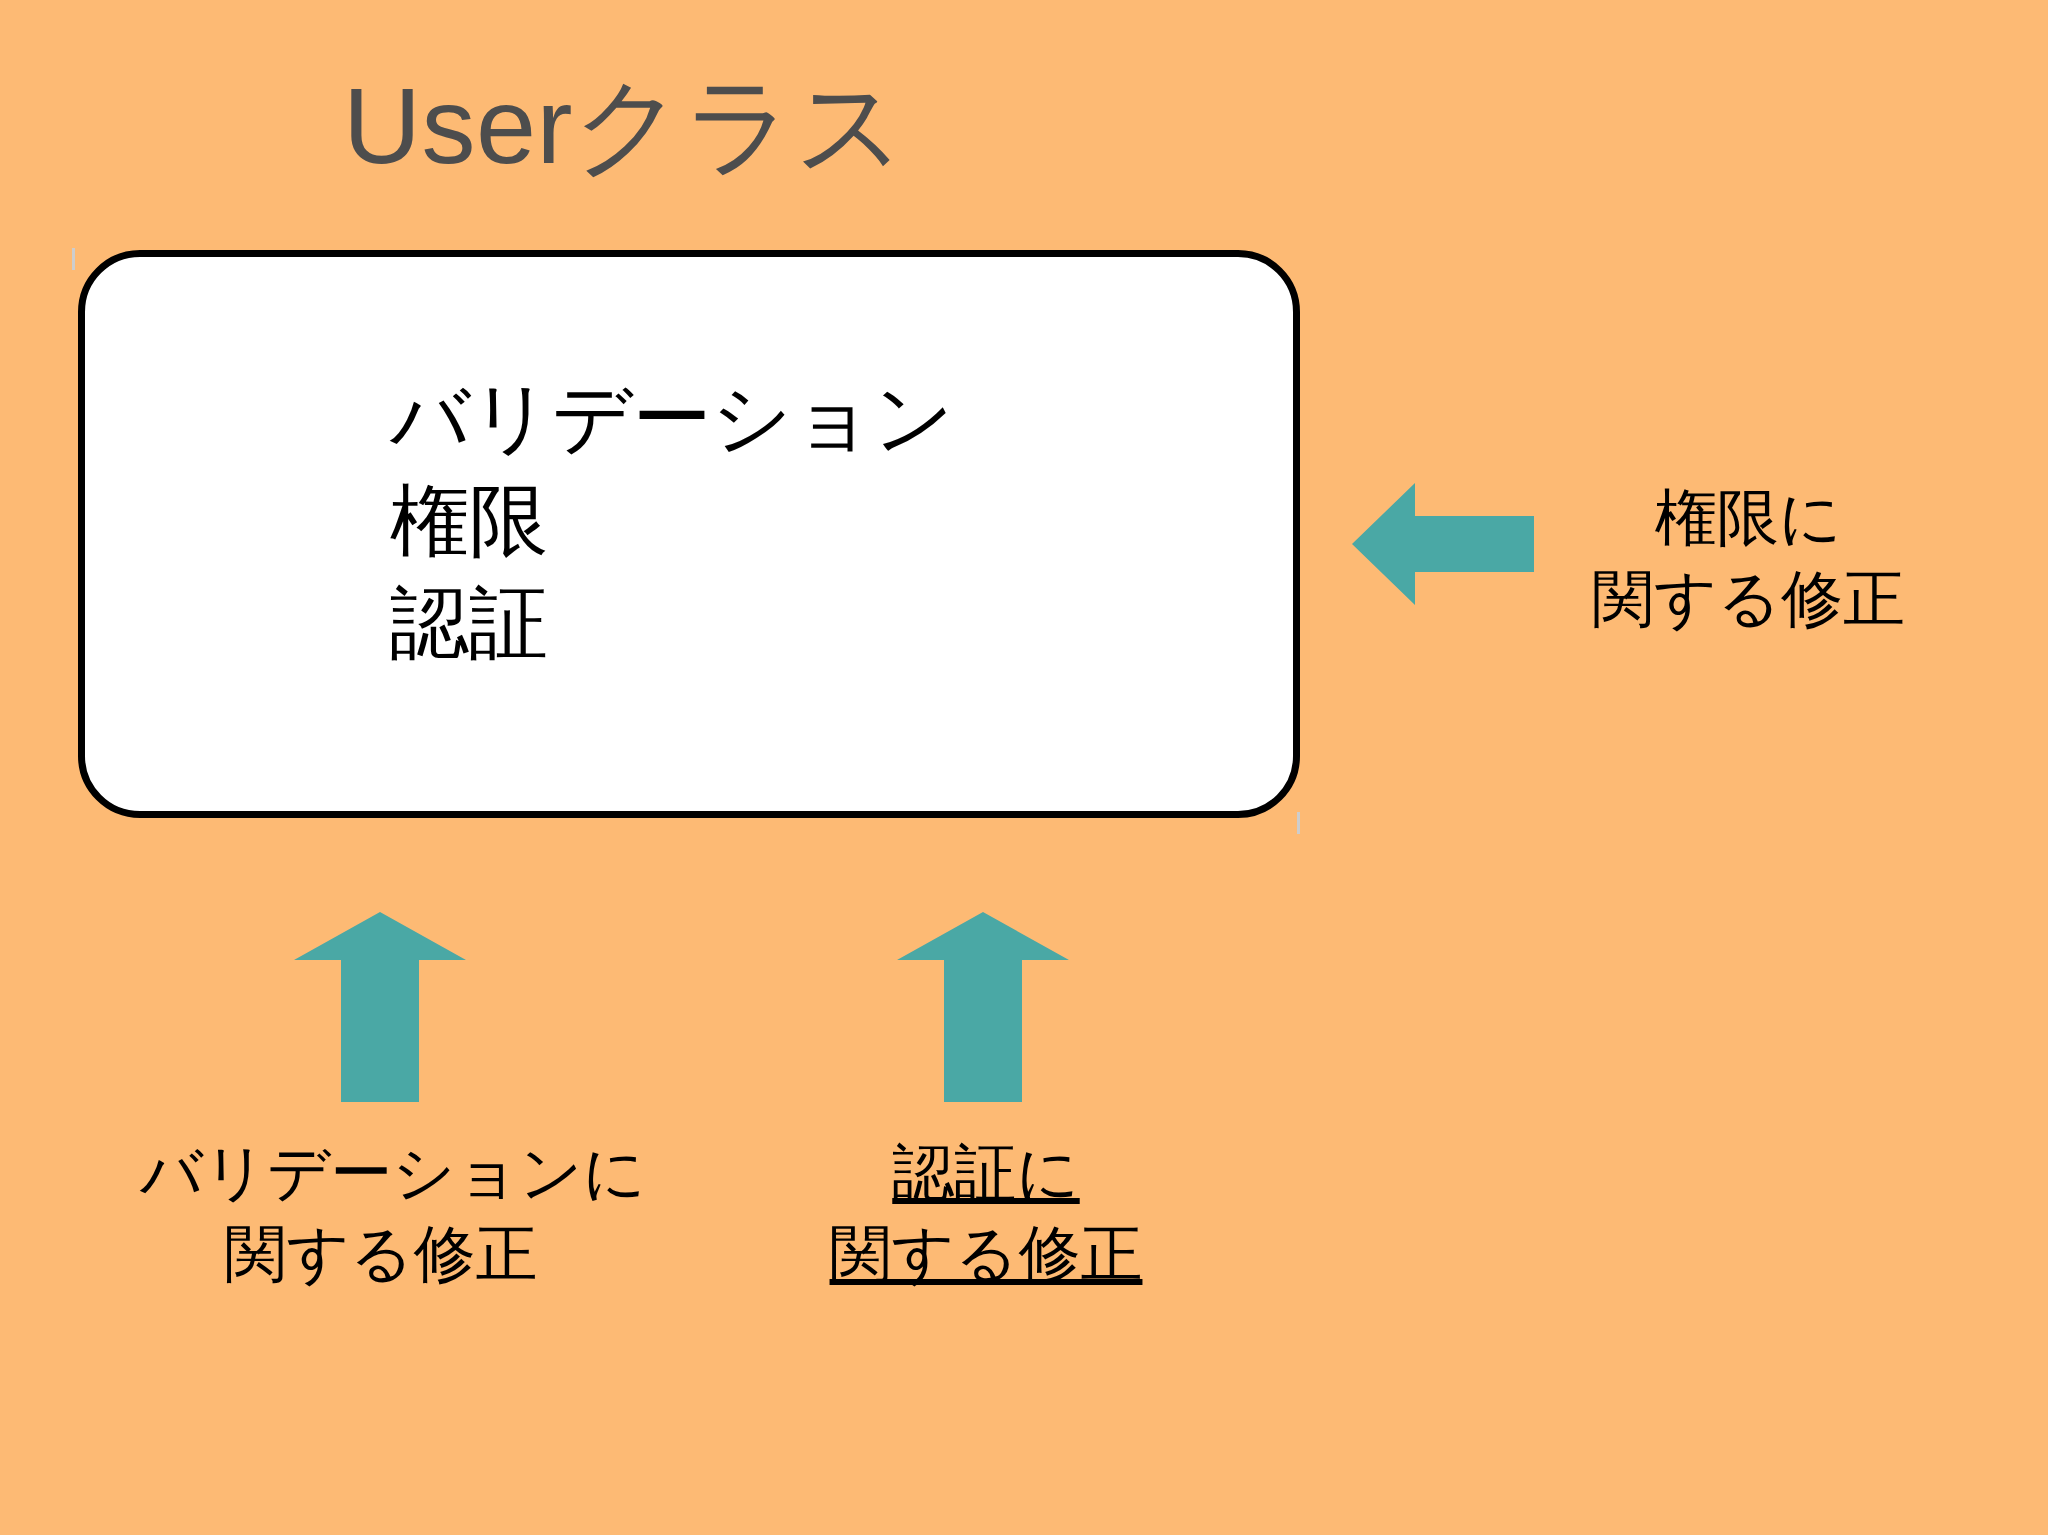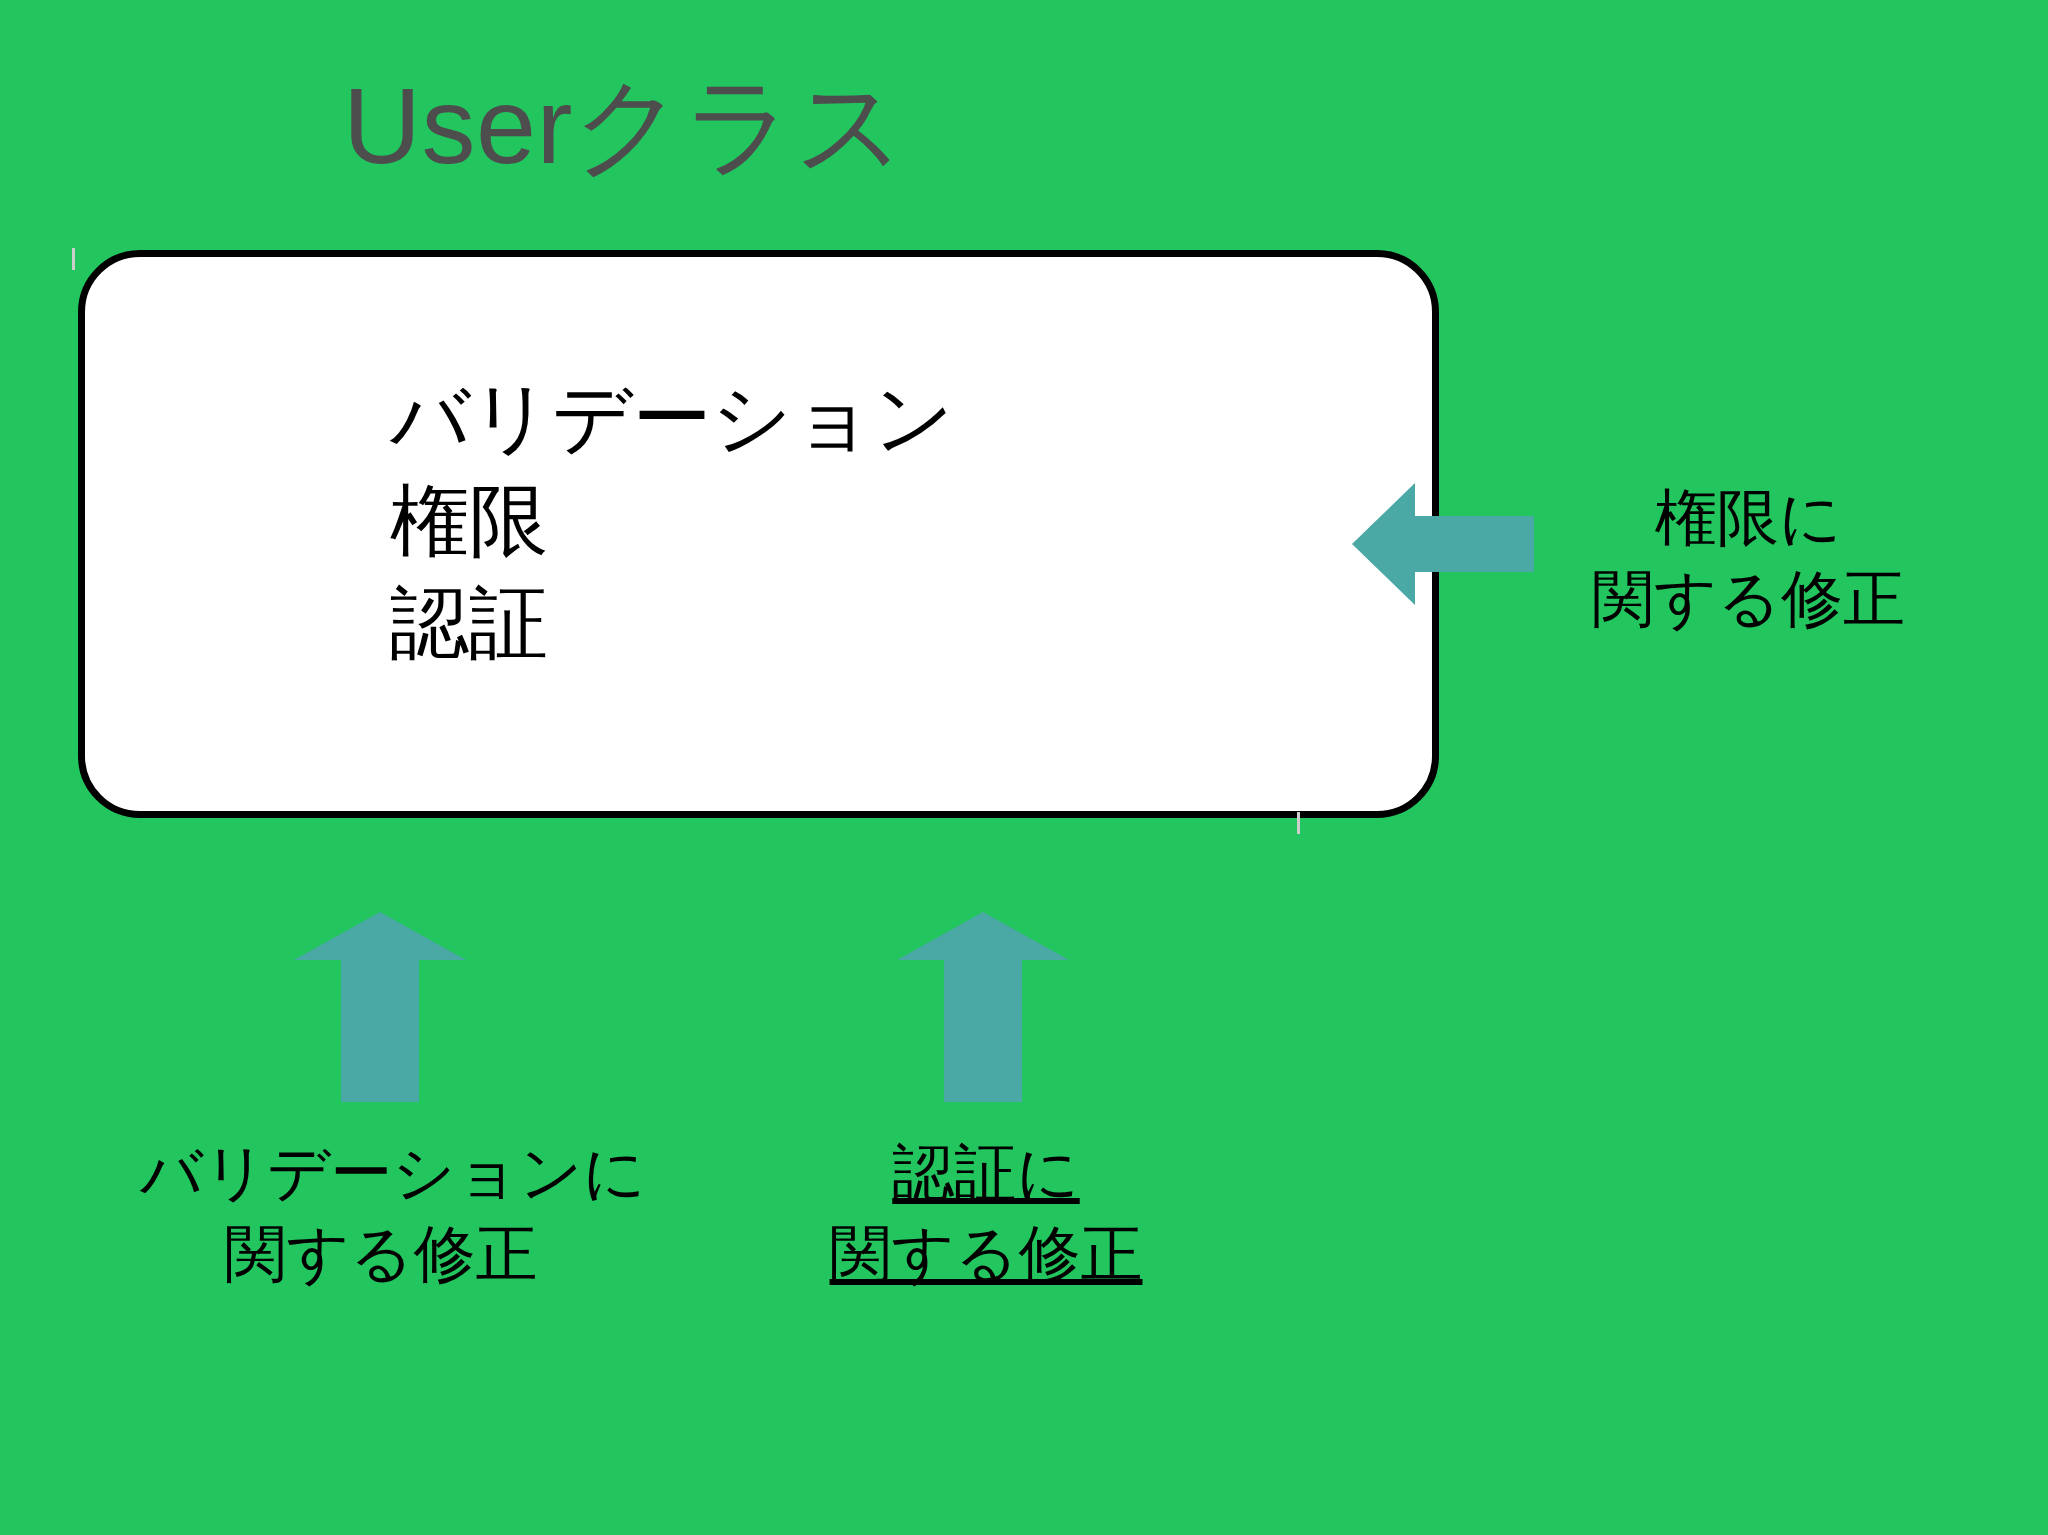--- a/index.html
+++ b/index.html
@@ -13,42 +13,42 @@
     height: 1535px;
     position: relative;
     overflow: hidden;
     font-family: "Liberation Sans", "DejaVu Sans", sans-serif;
     -webkit-font-smoothing: antialiased;
   }
 
   .slide {
     position: absolute;
     inset: 0;
-    background: #22c55e;
+    background: #fdba74;
   }
 
   
   #diagram-title {
     position: absolute;
     left: 343px;
     top: 62px;
     font-size: 108px;
     line-height: 1.18;
     color: #4d4d4d;
     font-weight: 400;
     letter-spacing: 0.5px;
     white-space: nowrap;
   }
 
   
   #class-box {
     position: absolute;
     left: 78px;
     top: 250px;
-    width: 1361px;
+    width: 1222px;
     height: 568px;
     border: 7px solid #000000;
     border-radius: 62px;
     background: #ffffff;
     box-sizing: border-box;
   }
 
   #class-box-responsibilities {
     position: absolute;
     left: 305px;

